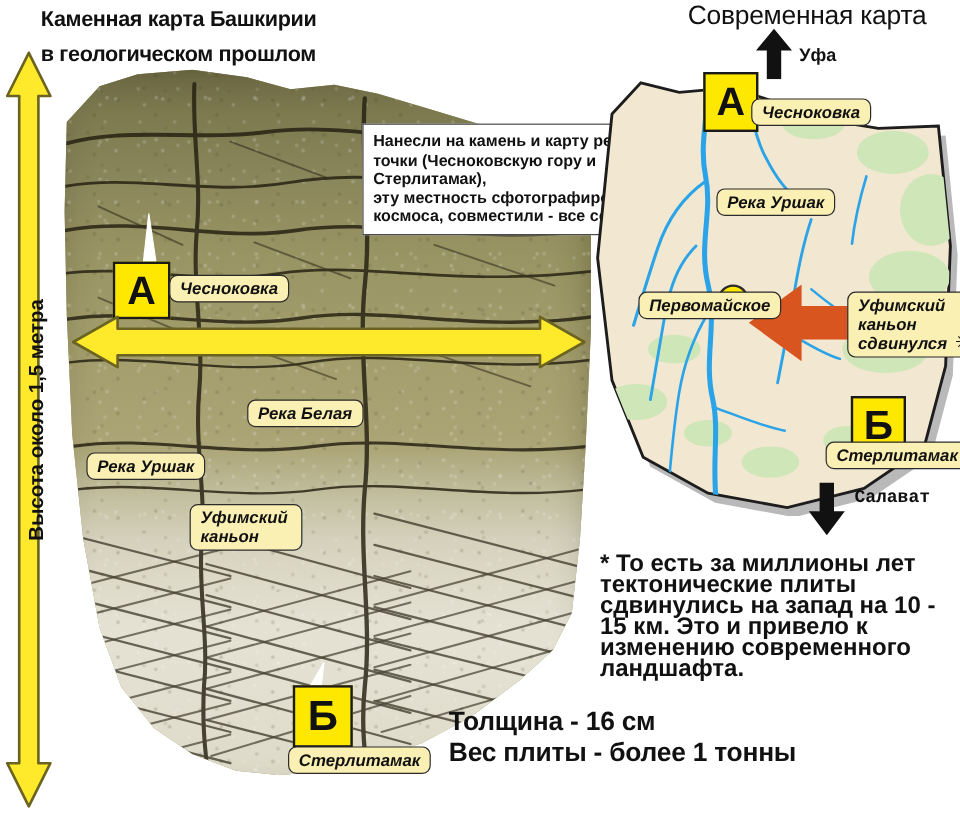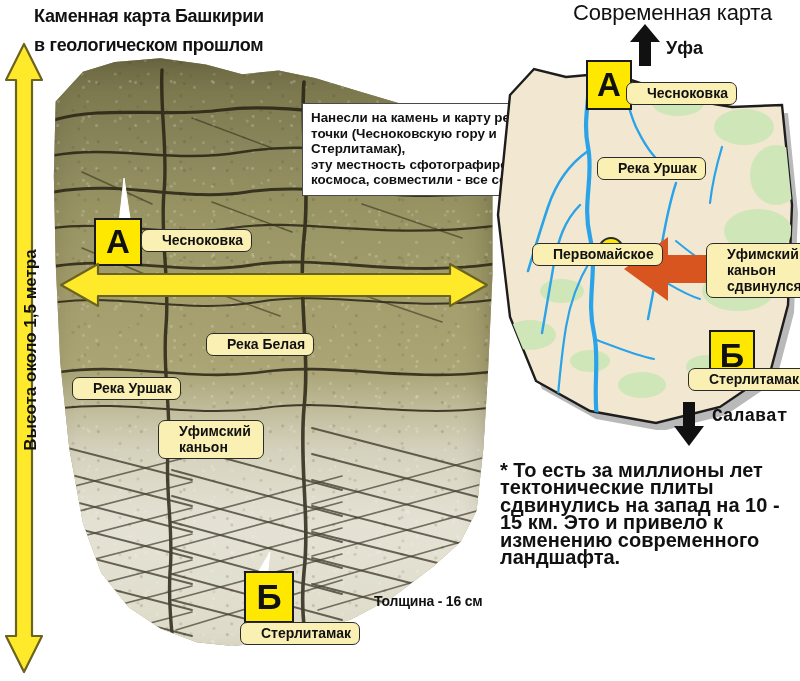--- a/index.html
+++ b/index.html
@@ -61,42 +61,42 @@
     white-space:nowrap;}
   #h-arrow-label{left:0;top:15px;width:432px;text-align:center;font-size:19px;}
 
   
   #callout{left:302px;top:103px;width:254px;background:#fff;
     border:1.6px solid #4a4a4a;padding:6px 8px 7px 8px;
     font-size:13.4px;line-height:15.6px;font-weight:bold;color:#111;}
 
   
   .plabel{position:absolute;background:#FBF0B4;border:1.7px solid #2b2b2b;
-    border-radius:7px;font-weight:bold;color:#111;padding:2px 8px 3px 20px;
-    font-size:14px;line-height:16px;white-space:nowrap;}
+    border-radius:7px;font-weight:bold;color:#111;padding:2px 8px 3px 8px;
+    font-size:14px;line-height:16px;white-space:nowrap;font-style:italic;}
   .plabel.multi{white-space:normal;text-align:left;}
 
   
   .marker{position:absolute;background:#FFE800;border:2px solid #1a1a1a;
     display:flex;align-items:center;justify-content:center;
     font-weight:bold;color:#111;}
 
   
   #map-wrap{left:470px;top:55px;width:330px;height:375px;}
   #map-wrap svg{width:100%;height:100%;display:block;}
 
   
   .blkarrow{position:absolute;}
   .blkarrow svg{display:block;}
-  .dir-label{position:absolute;font-weight:bold;font-size:18px;color:#111;}
+  .dir-label{position:absolute;font-weight:bold;font-size:15px;color:#111;}
 
   
   #footnote{left:500px;top:462px;width:298px;font-weight:bold;font-size:20px;
     line-height:17.4px;color:#111;}
-  #specs{left:374px;top:588px;width:300px;font-weight:bold;font-size:14px;
+  #specs{left:374px;top:588px;width:300px;font-weight:bold;font-size:22px;
     line-height:26px;color:#111;letter-spacing:-.2px;}
 </style>
 </head>
 <body>
 
 <div class="abs" id="main-title" style="white-space: pre-line;">Каменная карта Башкирии
 в геологическом прошлом</div>
 
 <div class="abs" id="modern-title">Современная карта</div>
 
@@ -311,13 +311,14 @@
   <svg width="32" height="44" viewBox="0 0 32 44">
     <polygon points="10,0 22,0 22,24 31,24 16,44 1,24 10,24" fill="#111"></polygon>
   </svg>
 </div>
 <div class="dir-label abs" style="left:712px;top:406px;font-family:Liberation Mono, monospace;">Салават</div>
 
 <div class="abs" id="footnote" style="white-space: pre-line;">* То есть за миллионы лет тектонические плиты сдвинулись на запад на 10 - 15 км. Это и привело к изменению современного ландшафта.</div>
 
 <div class="abs" id="specs">
   <div>Толщина - 16 см</div>
+  <div>Вес плиты - более 1 тонны</div>
 </div>
 
 </body></html>

